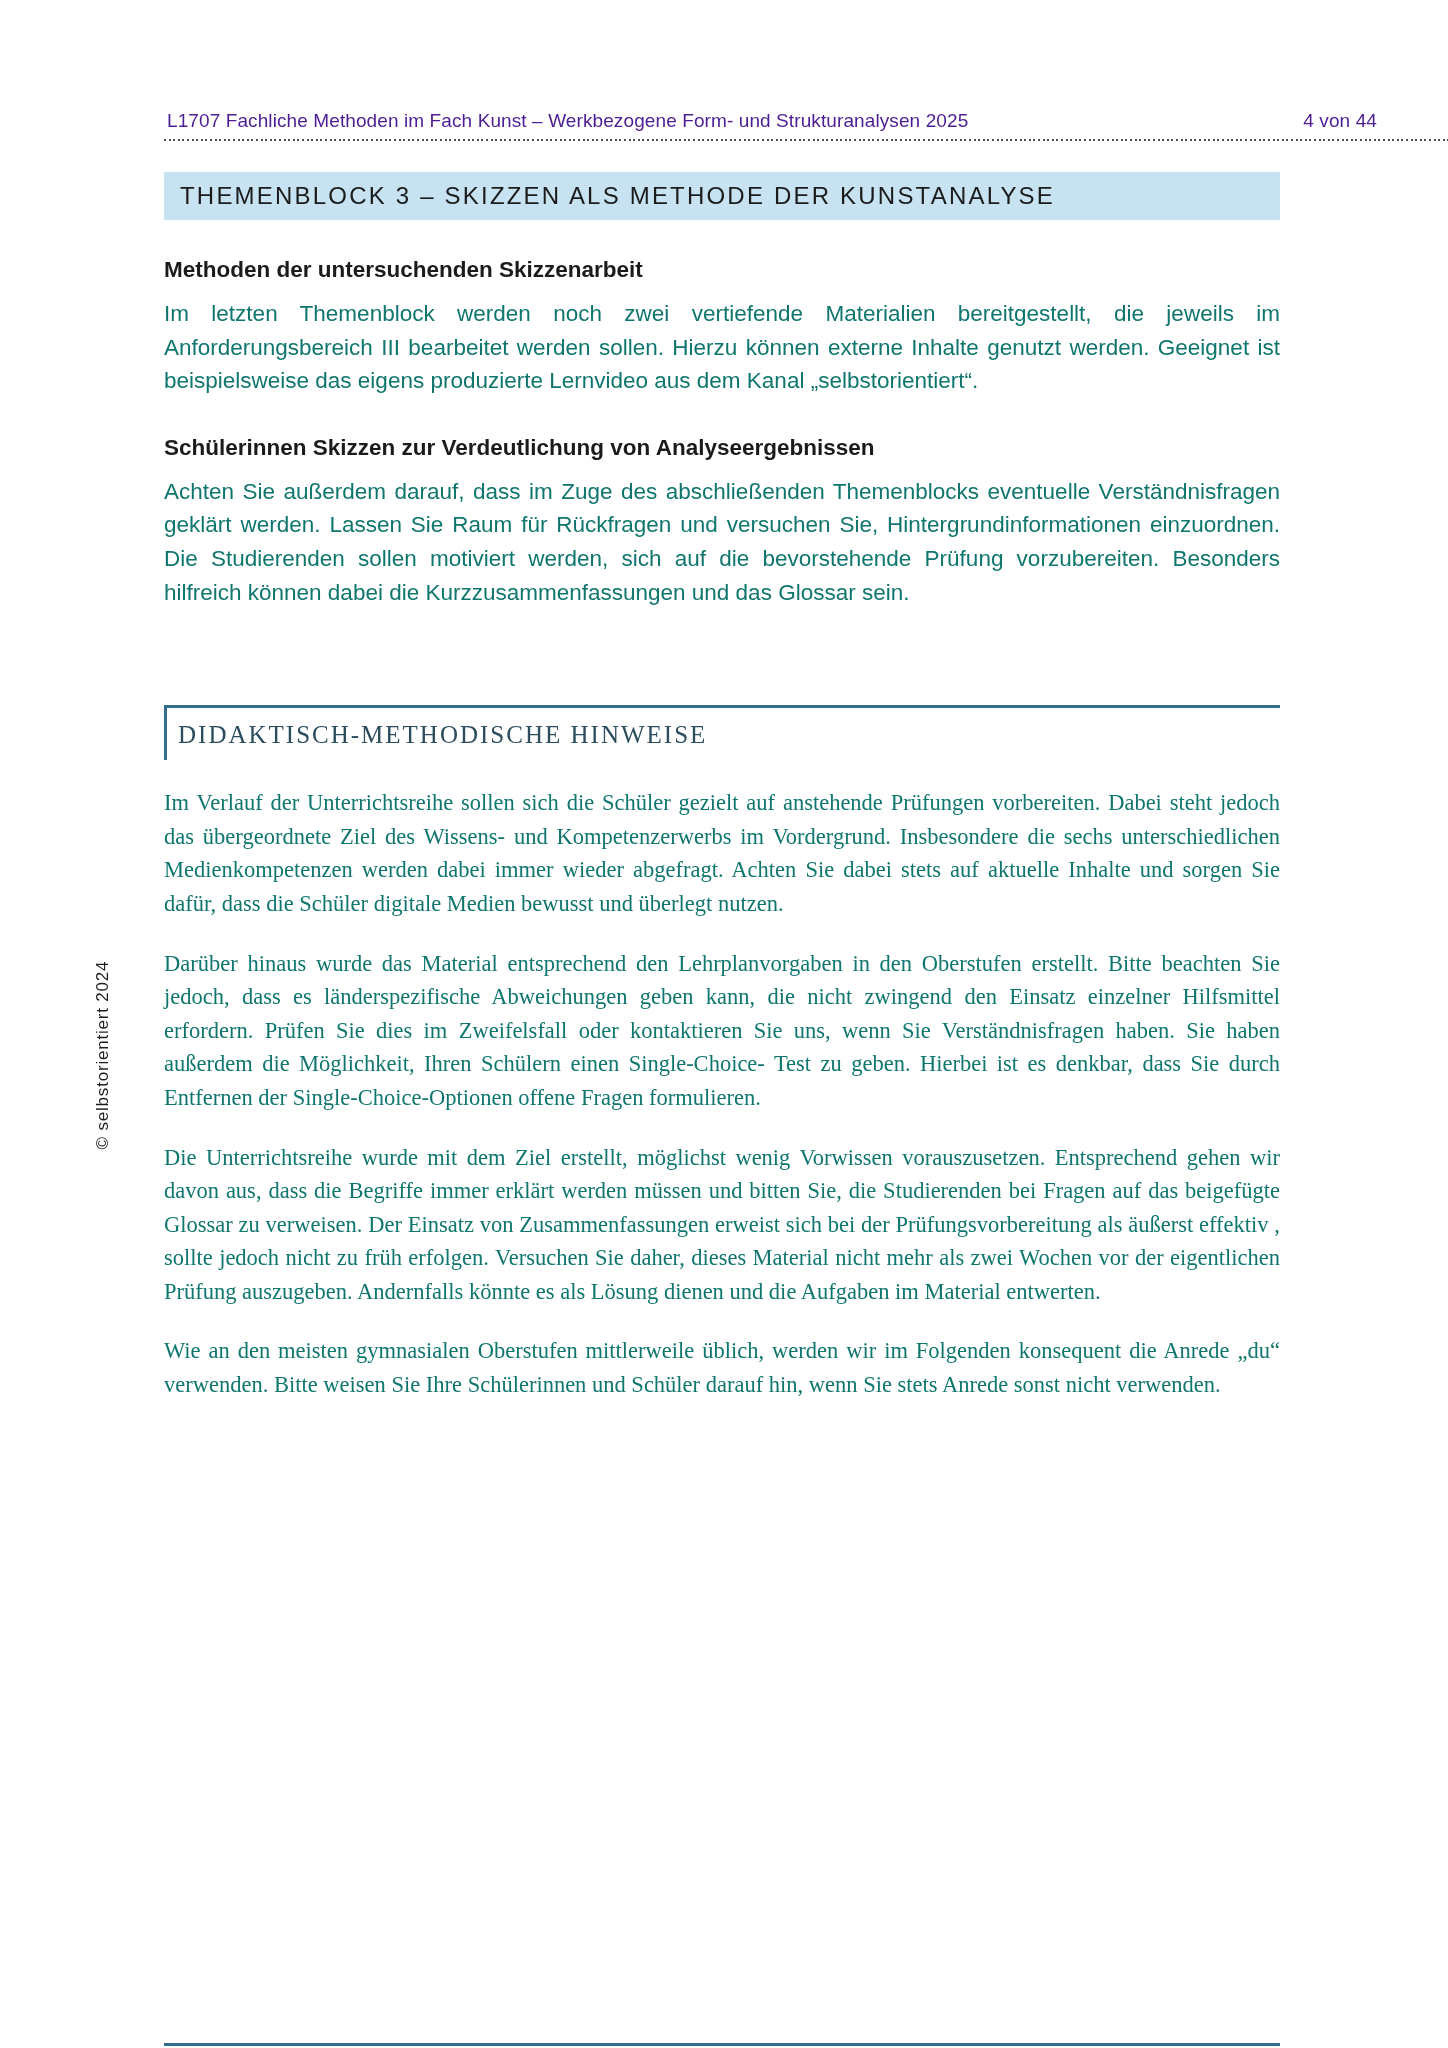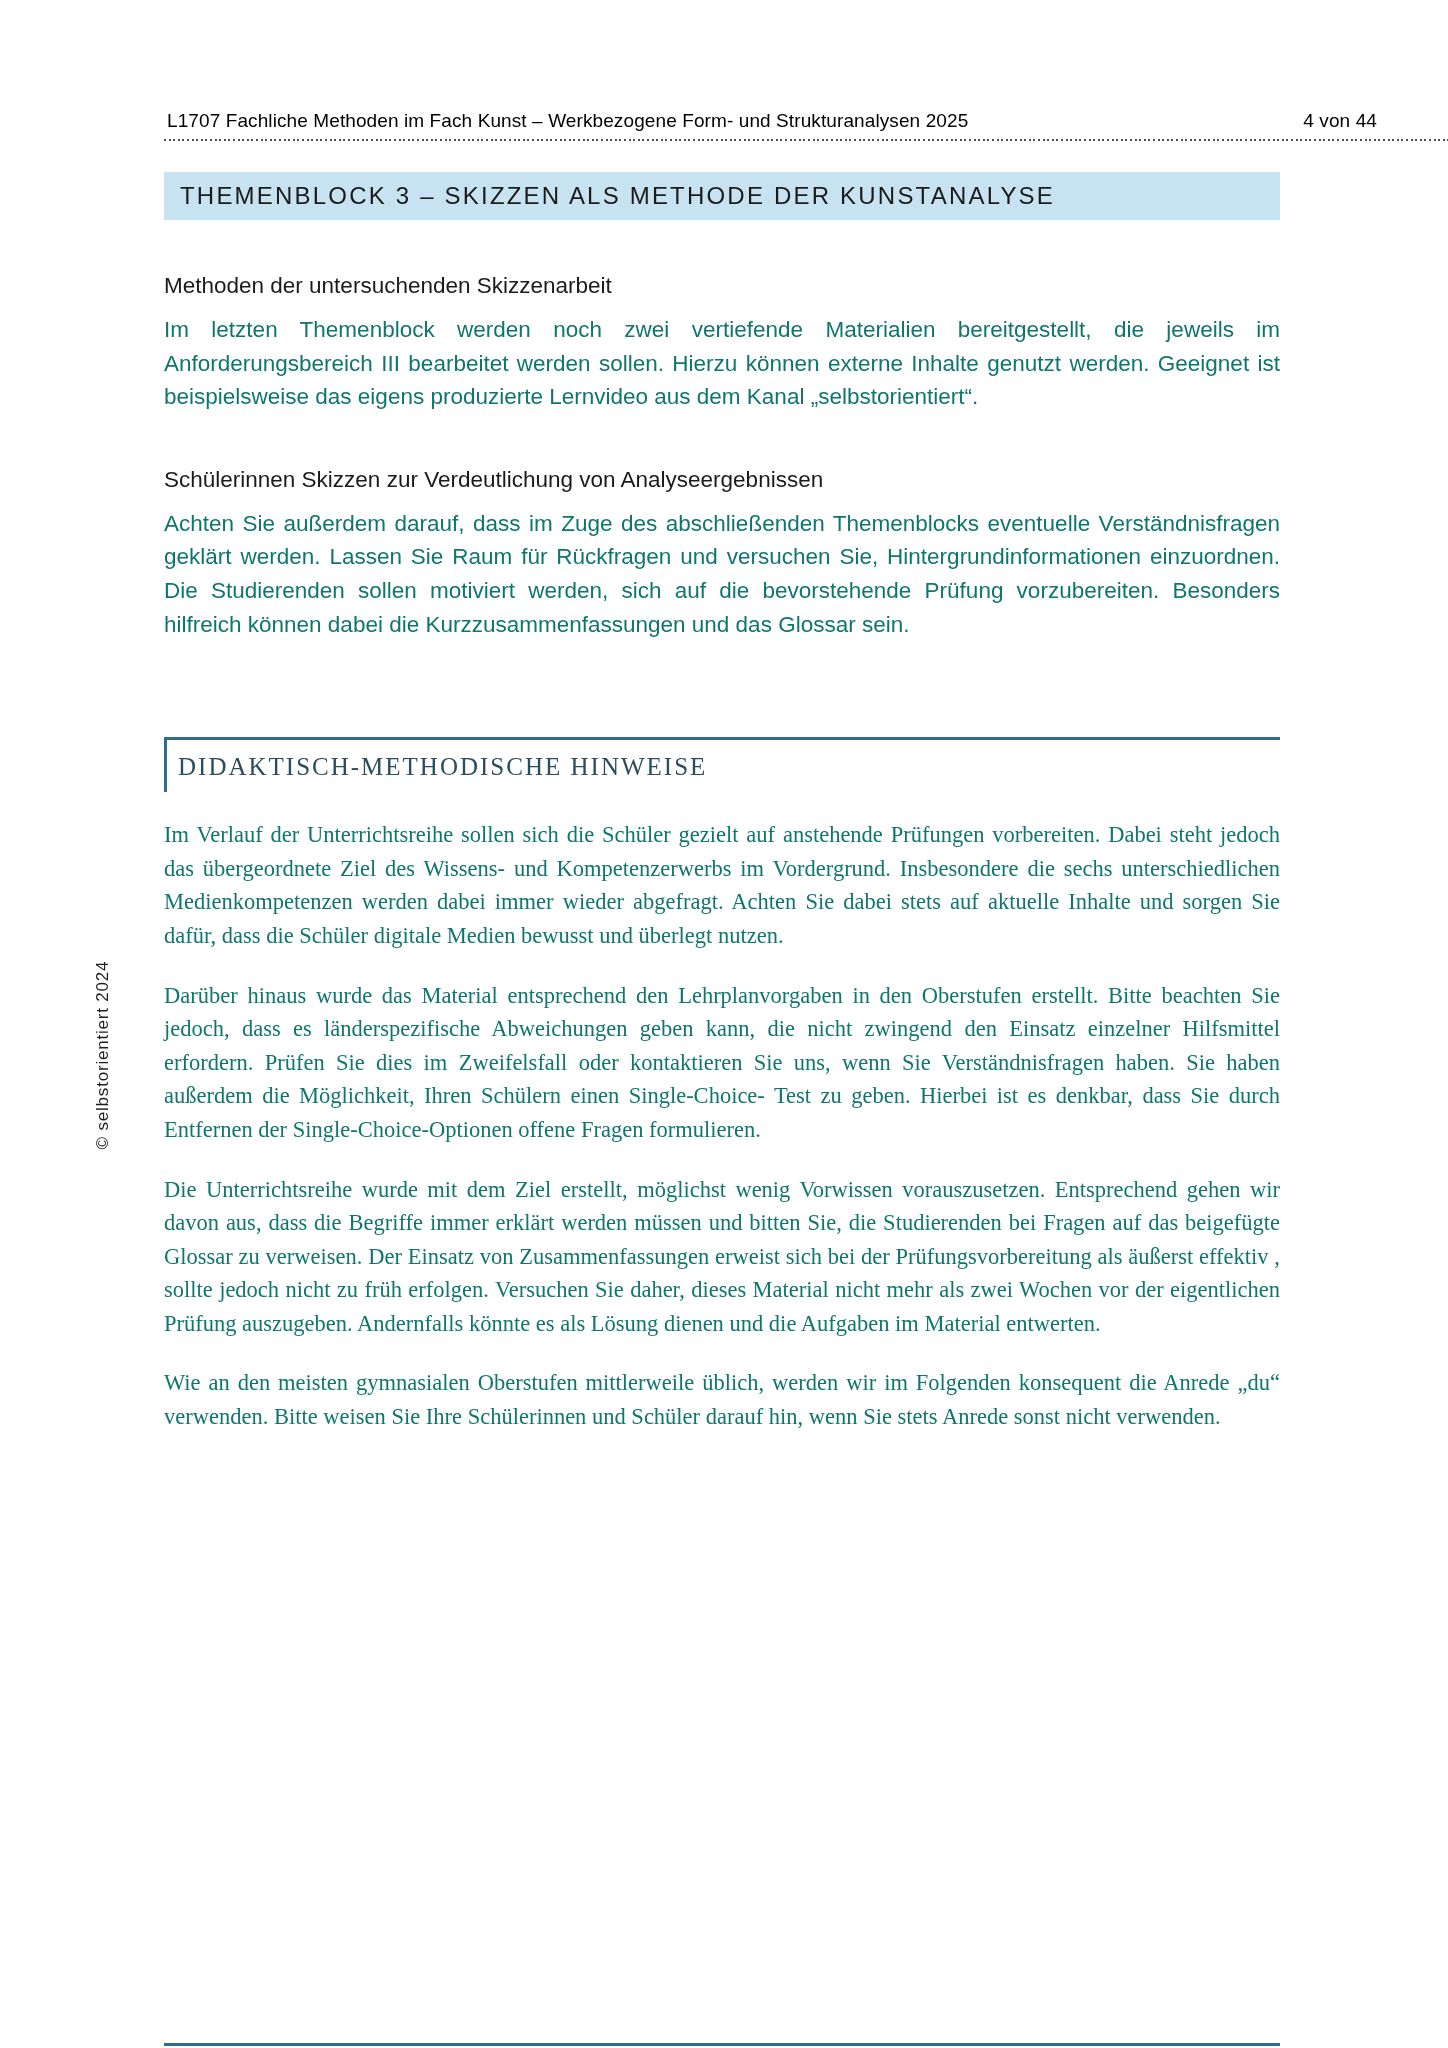--- a/index.html
+++ b/index.html
@@ -7,21 +7,21 @@
     width:1448px;height:2048px;background:#ffffff;position:relative;
     font-family:"Liberation Sans", sans-serif;color:#1d1d1d;
     -webkit-font-smoothing:antialiased;overflow:hidden;
   }
   .page{position:absolute;inset:0;background:#ffffff;}
 
   
   .header{
     position:absolute;top:110px;left:167px;width:1210px;
     display:flex;justify-content:space-between;align-items:baseline;
-    font-size:19px;color:#000000;letter-spacing:0.1px;gap:20px;
+    font-size:19px;color:#4c1d95;letter-spacing:0.1px;gap:20px;
   }
   .header-rule{
     position:absolute;top:139px;left:164px;right:0;height:2px;
     background:repeating-linear-gradient(90deg,#4d4d4d 0 2px,transparent 2px 4.6px);
   }
 
   
   .copyright{
     position:absolute;left:103px;top:1055px;
     transform:translate(-50%,-50%) rotate(-90deg);
@@ -31,21 +31,21 @@
   
   .content{position:absolute;left:164px;top:172px;width:1116px;}
 
   .block-title{
     height:48px;display:flex;align-items:center;
     background:#c7e3f2;color:#1b1b1b;
     font-size:24px;letter-spacing:2.2px;padding-left:16px;
   }
 
   .subhead{
-    margin:52px 0 0 0;font-size:22.5px;font-weight:normal;color:#1b1b1b;
+    margin:36px 0 0 0;font-size:22.5px;font-weight:bold;color:#1b1b1b;
     line-height:28px;
   }
   p.body{
     margin:13px 0 0 0;font-size:22.5px;line-height:33.6px;
     text-align:justify;color:#0f766e;
   }
 
   .didaktik{margin-top:96px;font-family:Liberation Serif, serif;}
   .didaktik-head{
     position:relative;border-top:3px solid #2e6d8c;

